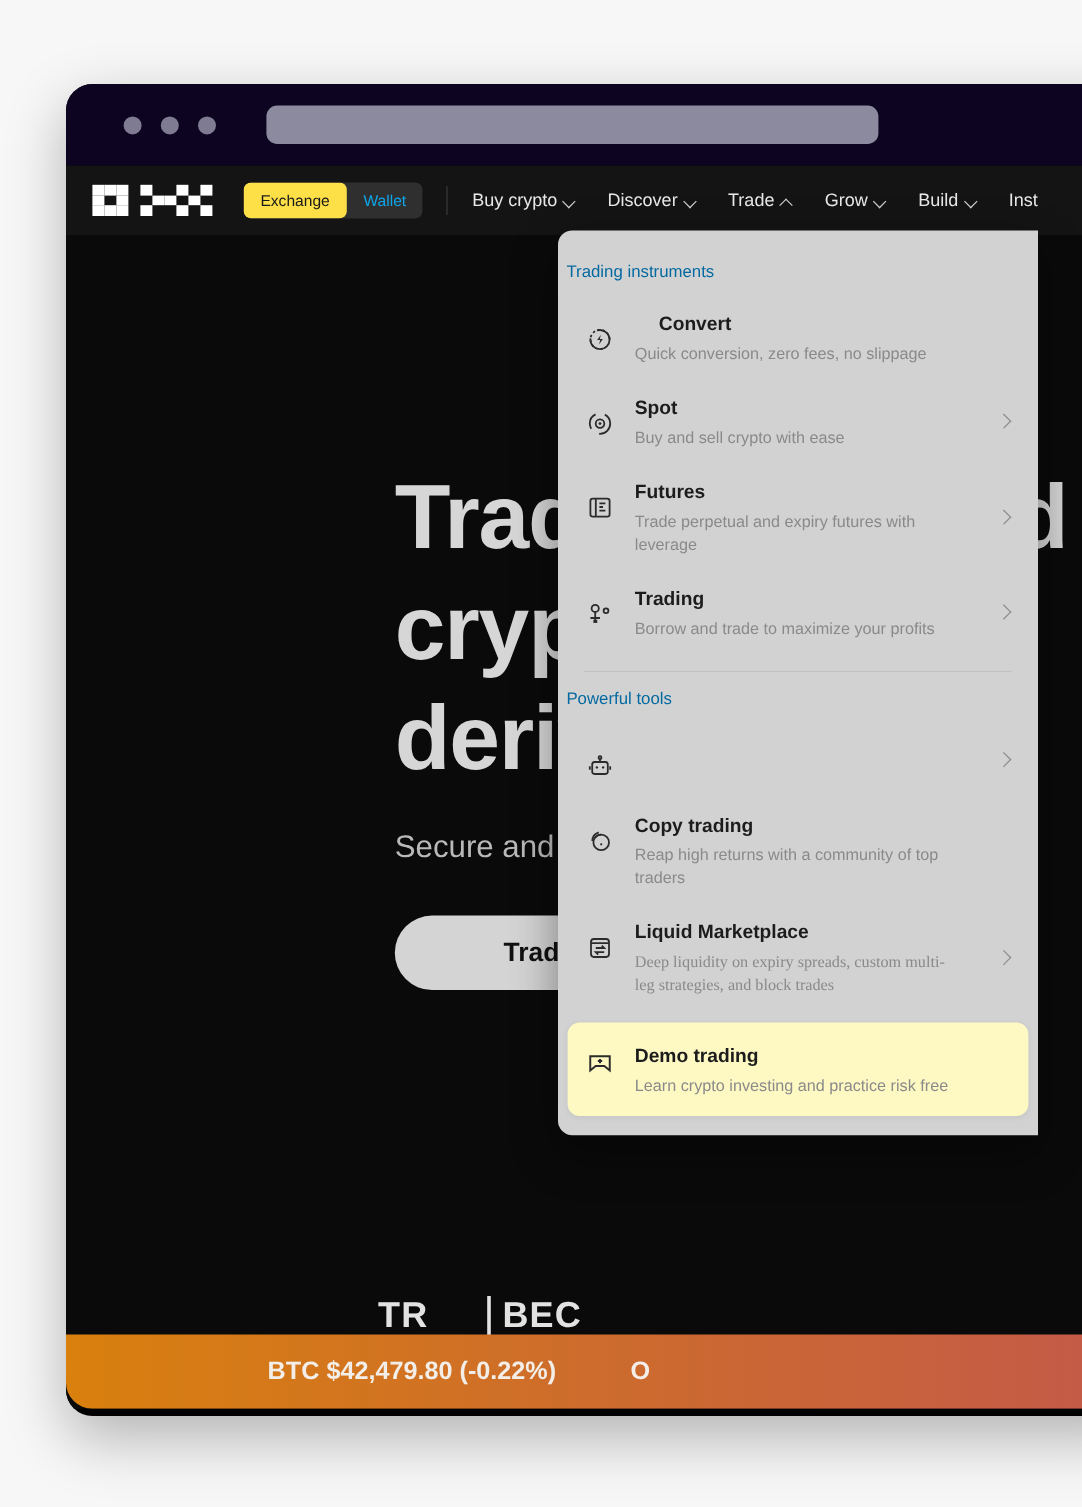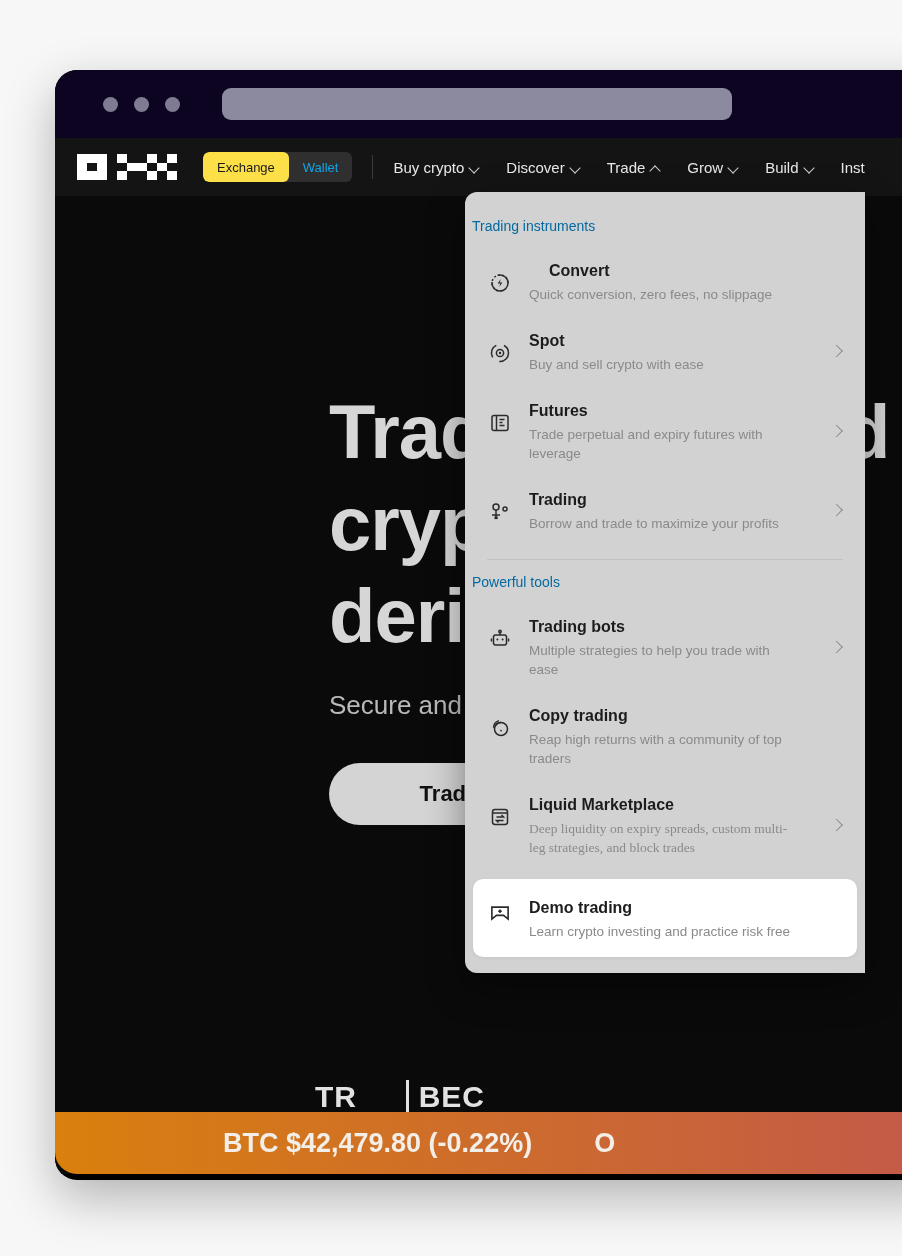--- a/index.html
+++ b/index.html
@@ -189,21 +189,21 @@
     width: 100%;
     height: 62px;
     background: linear-gradient(90deg, #d9800e 0%, #cd6c2c 48%, #c3594a 100%);
     display: flex;
     align-items: center;
     border-radius: 0 0 22px 22px;
     overflow: hidden;
   }
   .ticker-item {
     color: #f3eee8;
-    font-size: 27px;
+    font-size: 21px;
     font-weight: 700;
     white-space: nowrap;
     margin-left: 62px;
   }
   .ticker-item:first-child { margin-left: 168px; }
 
   
   .dropdown {
     position: absolute;
     left: 410px;             
@@ -263,21 +263,21 @@
     width: 9px; height: 9px;
   }
   .dd-arrow::before {
     content: ""; position: absolute; left: 0; top: 0;
     width: 8px; height: 8px;
     border-right: 1.5px solid #8b8b8b;
     border-top: 1.5px solid #8b8b8b;
     transform: rotate(45deg);
   }
   .dd-item.highlight {
-    background: #ffffff;
+    background: #fef9c3;
     border-radius: 10px;
     margin: 10px 8px 4px 8px;
     padding: 14px 34px 16px 14px;
     box-shadow: 0 1px 4px rgba(0,0,0,0.06);
   }
   .dd-item.highlight .dd-desc { max-width: 330px; }
   .dd-item.highlight .dd-icon { margin-top: 6px; }
 </style>
 </head>
 <body>
@@ -468,24 +468,20 @@
         <span class="dd-icon">
           <svg width="24" height="24" viewBox="0 0 24 24" fill="none" stroke="currentColor" stroke-width="1.5">
             <rect x="5.5" y="8" width="13" height="10" rx="2"></rect>
             <circle cx="12" cy="4.4" r="1.2"></circle>
             <path d="M12 5.6V8"></path>
             <circle cx="9.4" cy="12.5" r="1" fill="currentColor" stroke="none"></circle>
             <circle cx="14.6" cy="12.5" r="1" fill="currentColor" stroke="none"></circle>
             <path d="M3.5 11.5v3M20.5 11.5v3"></path>
           </svg>
         </span>
-        <span class="dd-text" style="display: block;">
-          <span class="dd-title" style="display: block;">Trading bots</span>
-          <span class="dd-desc" style="display: block;">Multiple strategies to help you trade with ease</span>
-        </span>
         <span class="dd-arrow"></span>
       </div>
 
       <div class="dd-item">
         <span class="dd-icon">
           <svg width="24" height="24" viewBox="0 0 24 24" fill="none" stroke="currentColor" stroke-width="1.5">
             <circle cx="13" cy="13" r="6.5"></circle>
             <path d="M7.6 9.2A6.5 6.5 0 0 1 13 6.5"></path>
             <path d="M5.6 11.8A7.6 7.6 0 0 1 11 4.6"></path>
             <circle cx="13" cy="14.6" r="0.9" fill="currentColor" stroke="none"></circle>

